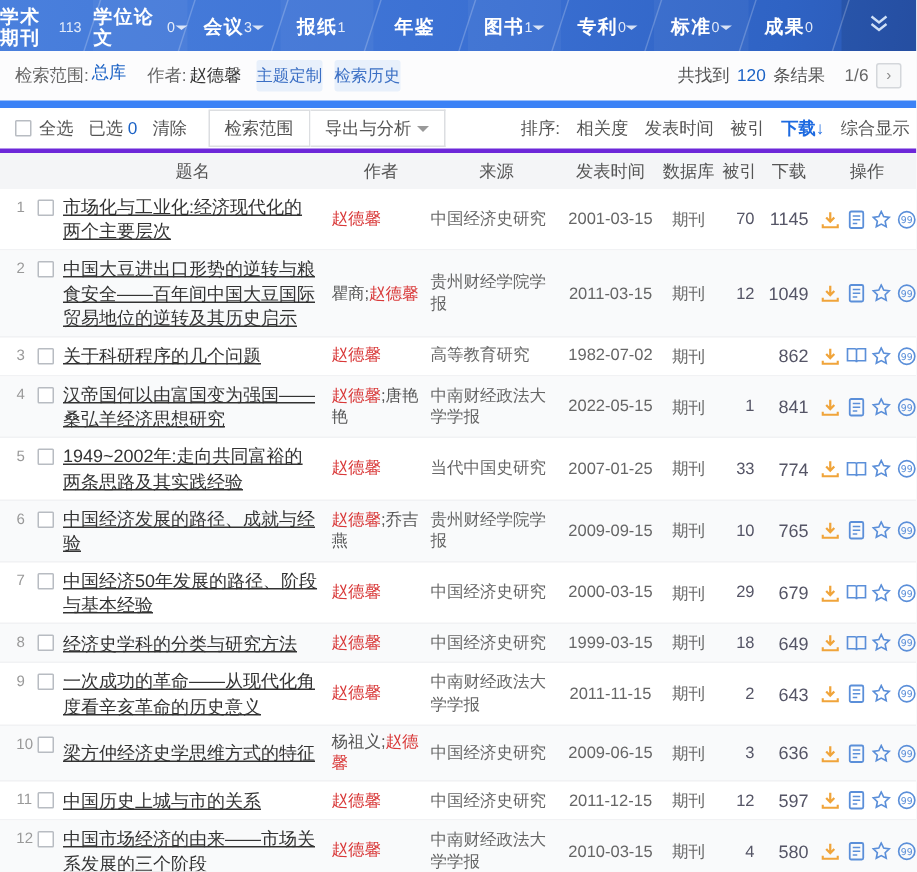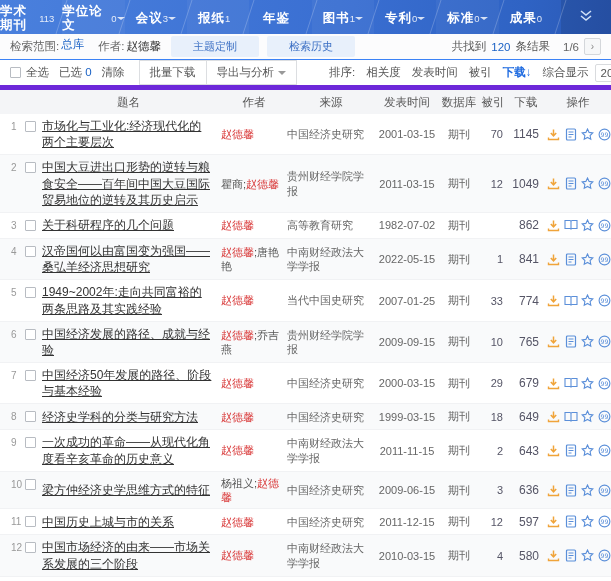--- a/index.html
+++ b/index.html
@@ -21,41 +21,41 @@
   .tab { flex: 1 1 0; position: relative; display: flex; flex-direction: row; align-items: center; justify-content: center; cursor: pointer; padding-top: 2px; }
   .tab::after { content: ""; position: absolute; right: 0; top: -2px; bottom: -2px; width: 1px; background: rgba(255,255,255,0.22); transform: skewX(-18deg); }
   .tab:nth-child(even) { background: rgba(255,255,255,0.045); }
   .tab .t-label { font-size: 12.5px; font-weight: bold; letter-spacing: 1px; line-height: 14px; }
   .tab .t-count { font-size: 9.5px; color: rgba(255,255,255,0.85); line-height: 11px; min-height: 11px; position: relative; }
   .tab .t-caret { width: 0; height: 0; border-left: 4px solid transparent; border-right: 4px solid transparent; border-top: 3px solid rgba(255,255,255,0.8); margin-top: 1px; }
   .tab .t-caret.hidden { visibility: hidden; }
   .tab-more { flex: 0 0 50px; display: flex; align-items: center; justify-content: center; background: rgba(0,0,0,0.10); cursor: pointer; }
 
   
-  .searchrow { height: 26px; flex: 0 0 auto; display: flex; align-items: center; padding: 0 10px; background: #fcfcfd; border-bottom: 1px solid #3b82f6; font-size: 11.5px; color: #555; text-align: center; }
+  .searchrow { height: 38px; flex: 0 0 auto; display: flex; align-items: center; padding: 0 10px; background: #fcfcfd; border-bottom: 5px solid #3b82f6; font-size: 11.5px; color: #555; text-align: center; }
   .searchrow .lbl { color: #666; }
   .scope-value { color: #1b62c5; font-weight: normal; margin: 0 14px 4px 2px; cursor: pointer; }
   .author-value { color: #333; margin: 0 10px 0 2px; }
-  .chip { background: #e8f0fb; color: #3b6fc4; border-radius: 2px; padding: 3px 22px; margin-right: 8px; cursor: pointer; font-size: 11px; }
+  .chip { background: #e8f0fb; color: #3b6fc4; border-radius: 2px; padding: 3px 0; margin-right: 8px; cursor: pointer; font-size: 11px; }
   .sr-right { margin-left: auto; display: flex; align-items: center; gap: 5px; color: #555; }
   .found-count { color: #1b62c5; }
   .pageno { margin-left: 8px; color: #666; }
   .next-btn { width: 17px; height: 17px; border: 1px solid #d4d7db; background: #f6f7f8; border-radius: 2px; display: flex; align-items: center; justify-content: center; color: #888; font-size: 10px; cursor: pointer; line-height: 1; }
 
   
-  .toolbar { height: 30px; flex: 0 0 auto; display: flex; align-items: center; padding: 0 10px; background: #fff; border-bottom: 5px solid #6d28d9; font-size: 11.5px; color: #555; }
+  .toolbar { height: 30px; flex: 0 0 auto; display: flex; align-items: center; padding: 0 10px; background: #fff; border-bottom: 3px solid #6d28d9; font-size: 11.5px; color: #555; }
   .cb { width: 11px; height: 11px; border: 1px solid #b8bcc2; border-radius: 1px; background: #fff; display: inline-block; cursor: pointer; flex: 0 0 auto; }
   .toolbar .cb { margin-right: 5px; }
   .tb-item { margin-right: 10px; cursor: pointer; white-space: nowrap; }
   .sel-count { color: #1b62c5; }
   .btn-group { display: flex; margin: 0 10px 0 4px; }
   .tb-btn { border: 1px solid #dcdee1; background: #fff; color: #555; padding: 4px 10px; font-size: 11.5px; cursor: pointer; white-space: nowrap; }
   .tb-btn + .tb-btn { border-left: none; }
   .dd-caret { display: inline-block; width: 0; height: 0; border-left: 4px solid transparent; border-right: 4px solid transparent; border-top: 4px solid #999; margin-left: 4px; vertical-align: middle; }
-  .sortbox { display: flex; align-items: center; gap: 11px; margin-left: 22px; white-space: nowrap; }
+  .sortbox { display: flex; align-items: center; gap: 11px; margin-left: 40px; white-space: nowrap; }
   .sort-item { cursor: pointer; color: #555; }
   .sort-item.active { color: #1d6ae0; font-weight: bold; }
   .disp { margin-left: auto; display: flex; align-items: center; gap: 6px; white-space: nowrap; }
   .pagesize { border: 1px solid #d9dbde; border-radius: 2px; padding: 2px 5px; display: flex; align-items: center; gap: 5px; cursor: pointer; color: #555; }
 
   
   .grid-row { display: grid; grid-template-columns: 36px 1fr 66px 88px 64px 40px 28px 38px 66px; align-items: center; }
   .thead { background: #f4f5f7; color: #555; height: 24px; flex: 0 0 auto; font-size: 11.5px; }
   .thead > div { text-align: center; }
   .tbody { flex: 1 1 auto; overflow: hidden; }
@@ -164,21 +164,21 @@
 
   <div class="toolbar">
     <span class="cb"></span>
     <span class="tb-item">全选</span>
     <span class="tb-item">
       <span>已选</span>
       <span class="sel-count">0</span>
     </span>
     <span class="tb-item">清除</span>
     <span class="btn-group">
-      <button class="tb-btn">批量下载</button>
+      <button class="tb-btn">检索范围</button>
       <button class="tb-btn"><span>导出与分析</span><span class="dd-caret"></span></button>
     </span>
     <span class="sortbox" id="sortbox">
       <span>排序:</span>
 
     <span class="sort-item">相关度</span>
         <span class="sort-item">发表时间</span>
         <span class="sort-item">被引</span>
         <span class="sort-item active">下载↓</span>
         <span class="sort-item">综合</span>

